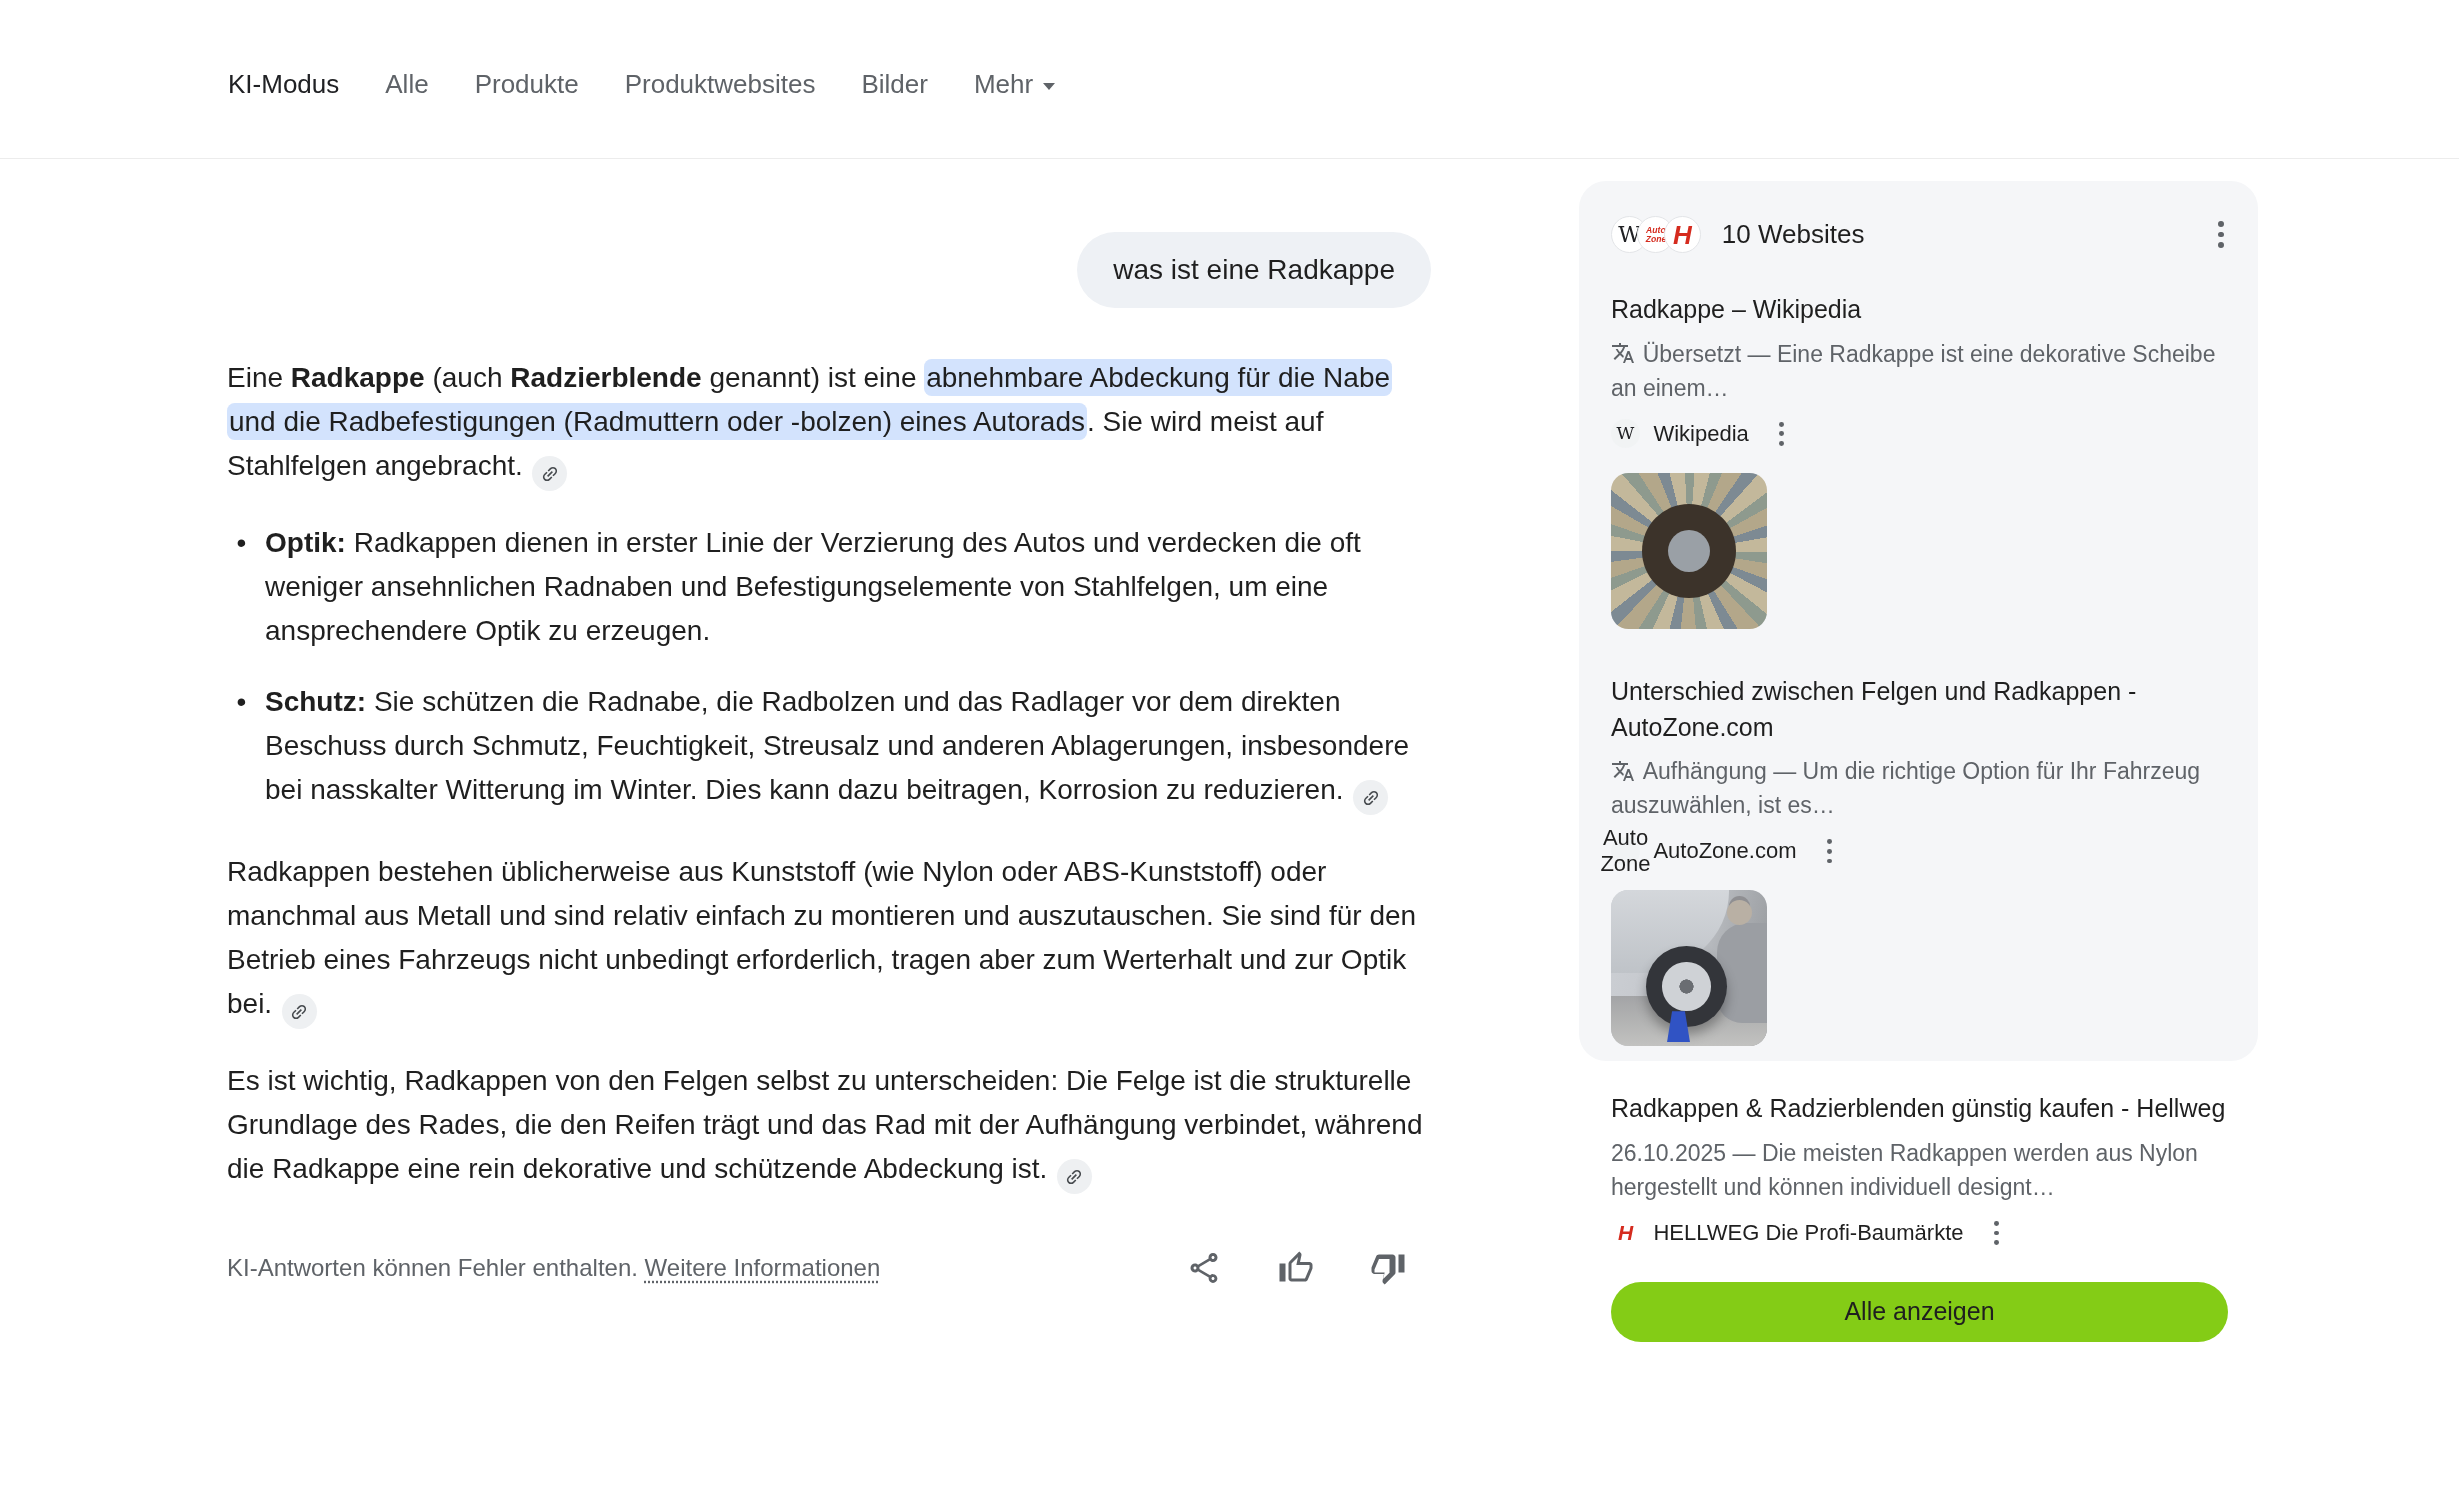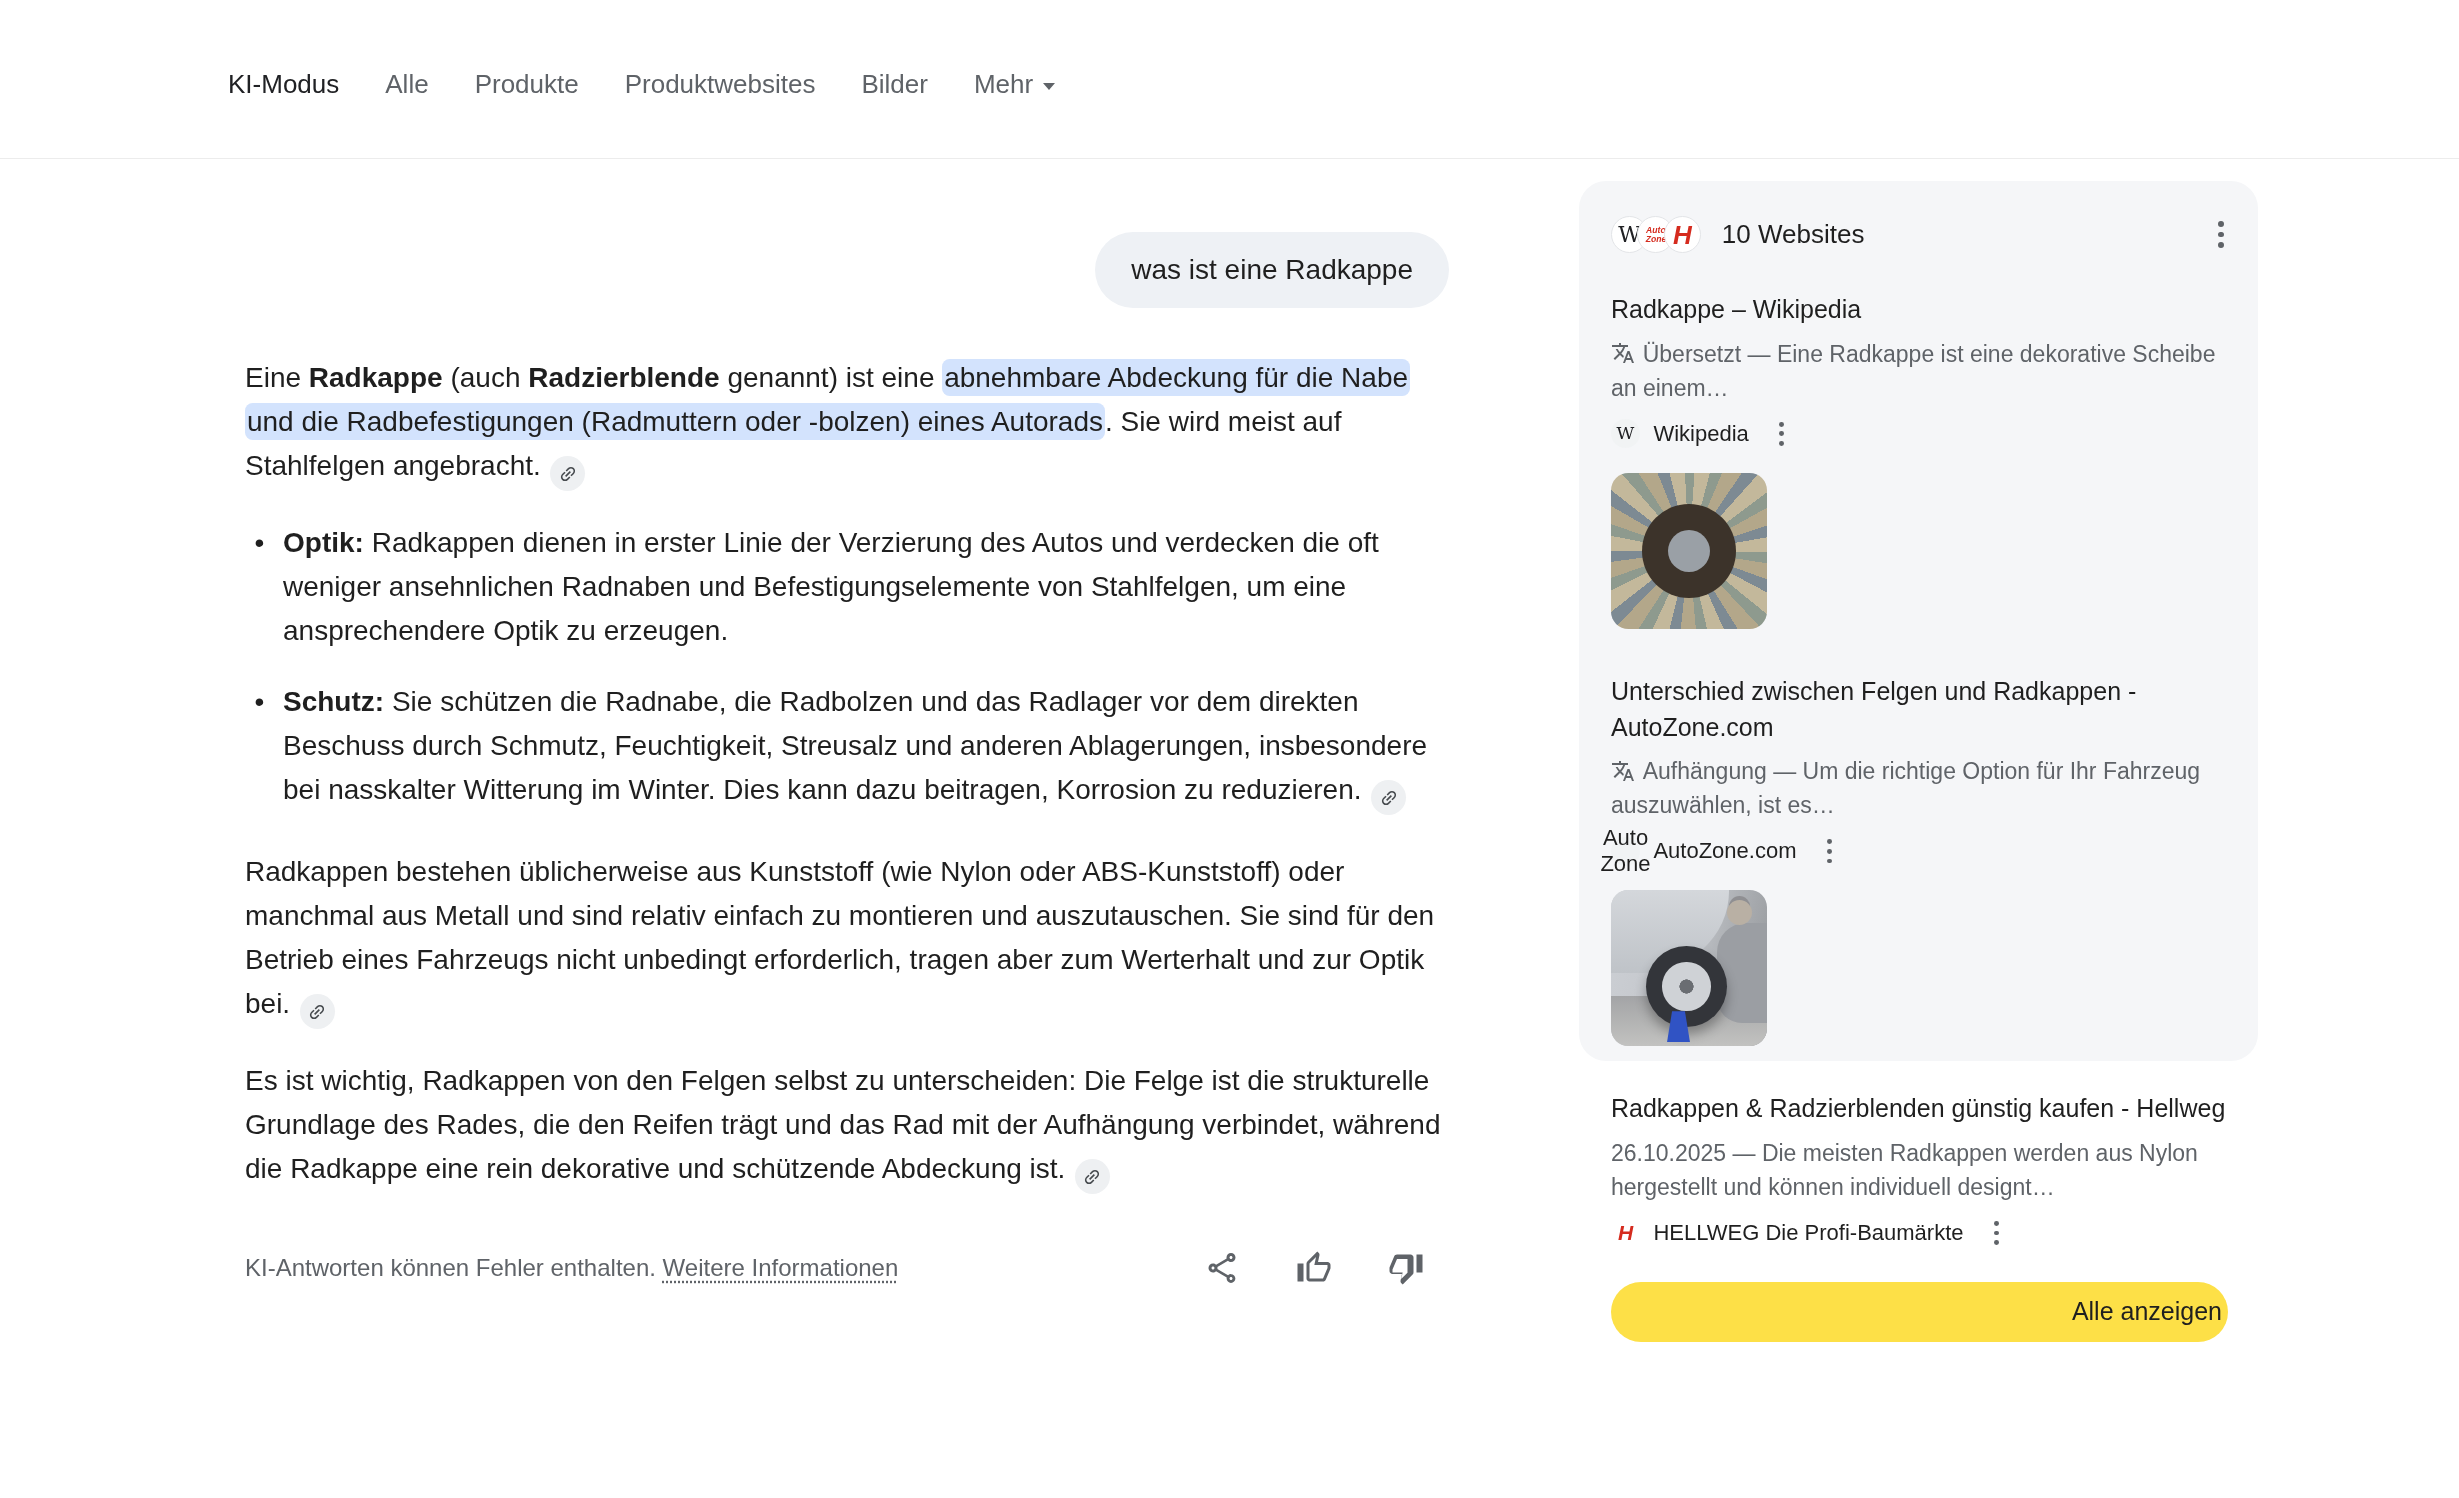--- a/index.html
+++ b/index.html
@@ -12,21 +12,21 @@
   
   .topbar { position:absolute; top:0; left:0; width:2459px; height:159px;
     background:#fff; border-bottom:1px solid #ececec; }
   .tabs { position:absolute; left:228px; top:69px; display:flex; gap:46px;
     align-items:center; font-size:26px; color:#5f6368; white-space:nowrap; }
   .tab { cursor:pointer; display:flex; align-items:center; gap:9.6px; }
   .tab.active { color:#202124; }
   .caret { width:0; height:0; border-left:6.7px solid transparent;
     border-right:6.7px solid transparent; border-top:7.7px solid #5f6368; margin-top:3.8px; }
   
-  .main { position:absolute; left:245px; top:232px; width:1204px; }
+  .main { position:absolute; left:227px; top:232px; width:1204px; }
   .query-row { display:flex; justify-content:flex-end; margin-bottom:48px; }
   .bubble { background:#eef1f5; border-radius:42px; padding:22px 36px;
     font-size:28px; color:#1f1f1f; }
   .answer p { margin:0 0 30px 0; font-size:28px; line-height:44px; }
   .answer b { font-weight:700; }
   .hl { background:#d3e3fd; border-radius:7.7px; padding:2.9px 1.9px;
     -webkit-box-decoration-break:clone; box-decoration-break:clone; cursor:pointer; }
   .cite { display:inline-flex; width:35px; height:35px; border-radius:50%;
     background:#eef0f2; align-items:center; justify-content:center;
     vertical-align:-8.6px; margin-left:9.6px; cursor:pointer; }
@@ -104,22 +104,22 @@
   .az-rim { position:absolute; inset:16.3px; border-radius:50%;
     background:radial-gradient(circle,#6a6d72 0 20%,#cfd2d6 21% 100%); }
   .az-person { position:absolute; right:-9.6px; top:33px; width:60px;
     height:100px; border-radius:29px 5.8px 5.8px 25px; background:#9b9ea3; }
   .az-head { position:absolute; right:15.4px; top:9.6px; width:25px; height:25px;
     border-radius:50%; background:#b9b0a4; box-shadow:0 -5.8px 0 -1.9px #8f8f92; }
   .az-jack { position:absolute; left:56px; bottom:3.8px; width:23px; height:31px;
     background:#3053c4; clip-path:polygon(22% 0,78% 0,100% 100%,0 100%); }
   
   .show-all { display:block; width:100%; height:60px; border:none;
-    border-radius:30px; background:#fde047; font-size:25px; color:#1f1f1f;
-    font-family:inherit; cursor:pointer; margin-top:3.8px;text-align:right; }
+    border-radius:30px; background:#84cc16; font-size:25px; color:#1f1f1f;
+    font-family:inherit; cursor:pointer; margin-top:3.8px; }
 </style>
 </head>
 <body>
 
 <div class="topbar">
   <div class="tabs">
     <div class="tab active">
         <span>KI-Modus</span>
       </div>
     <div class="tab">

